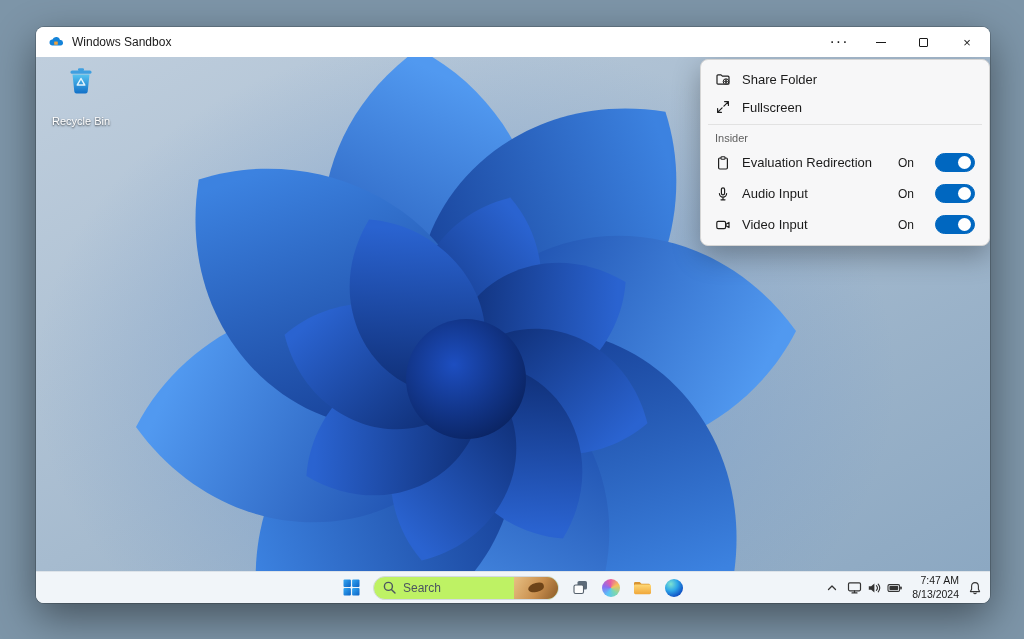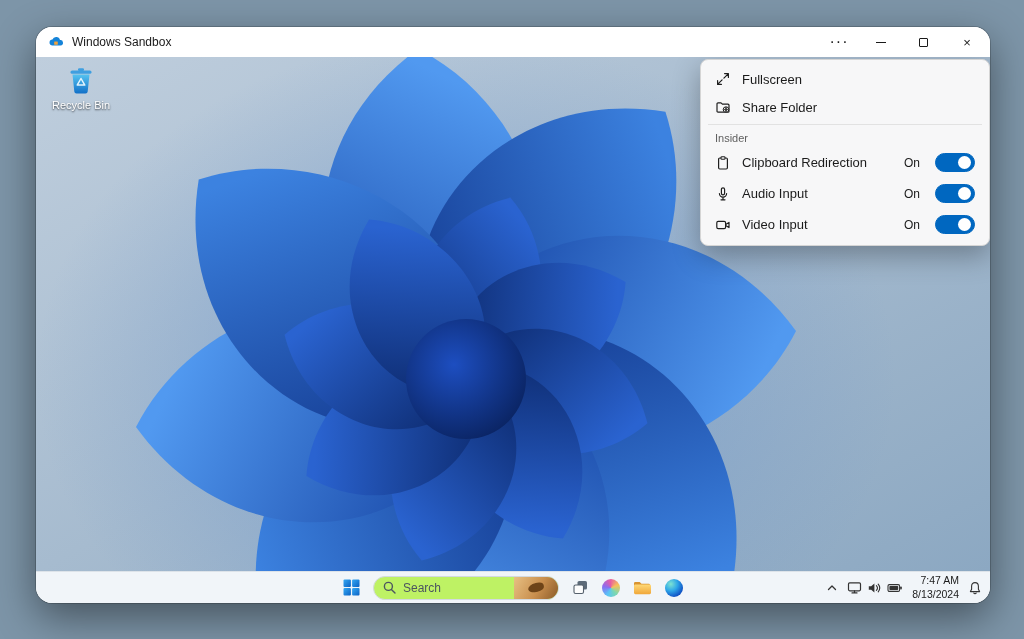--- a/index.html
+++ b/index.html
@@ -8,21 +8,21 @@
     font-family:"Liberation Sans", sans-serif;
     background:#7d95a8;
     position:relative;
     --accent:#0067c0;
   }
   .screen { position:absolute; inset:0; }
 
   
   .window {
     position:absolute; left:36px; top:27px; width:954px; height:576px;
-    background:#fff; border-radius:16px; overflow:hidden;
+    background:#fff; border-radius:8px; overflow:hidden;
     box-shadow:0 14px 42px rgba(0,0,0,.45), 0 0 0 1px rgba(0,0,0,.18);
     display:flex; flex-direction:column;
   }
   .titlebar {
     height:30px; background:#fff; display:flex; align-items:center;
     padding-left:12px; flex:0 0 auto; position:relative; z-index:60;
   }
   .app-icon { width:16px; height:16px; display:inline-flex; }
   .titlebar .title { font-size:12px; color:#1a1a1a; margin-left:8px; }
   .controls { margin-left:auto; display:flex; height:100%; }
@@ -38,21 +38,21 @@
 
   
   .client { flex:1; display:flex; flex-direction:column; position:relative; min-height:0; }
   .desktop { flex:1; position:relative; overflow:hidden; }
   .wallpaper { position:absolute; inset:0; width:100%; height:100%; }
 
   .desk-icons { position:absolute; left:10px; top:6px; z-index:5; }
   .desk-icon { width:70px; text-align:center; margin-bottom:12px; }
   .desk-icon .art { width:34px; height:34px; margin:0 auto; display:flex; align-items:center; justify-content:center; }
   .desk-icon .lbl {
-    font-size:11px; color:#fff; line-height:1.15; margin-top:2px;
+    font-size:11px; color:#fff; line-height:1.15; margin-top:18px;
     text-shadow:0 1px 2px rgba(0,0,0,.75);
   }
 
   .watermark {
     position:absolute; right:12px; bottom:6px; text-align:right; z-index:5;
     font-size:11px; color:#fdfdfd; line-height:1.45;
     text-shadow:0 1px 2px rgba(0,0,0,.35);
   }
 
   
@@ -62,21 +62,21 @@
     box-shadow:0 10px 28px rgba(0,0,0,.30); padding:5px;
   }
   .menu-row {
     display:flex; align-items:center; gap:11px;
     padding:6px 9px; border-radius:4px; font-size:13px; color:#1b1b1b;
   }
   .menu-row svg { flex:0 0 auto; }
   .menu-div { height:1px; background:#e2e2e2; margin:3px 2px; }
   .menu-section { font-size:11px; color:#5f5f5f; padding:4px 9px 3px; }
   .menu-row .spacer { flex:1; }
-  .state-text { font-size:12px; color:#1b1b1b; margin-right:4px; }
+  .state-text { font-size:12px; color:#1b1b1b; margin-right:10px; }
   .toggle {
     position:relative; width:40px; height:19px; border-radius:10px;
     background:var(--accent); flex:0 0 auto; border:1px solid var(--accent);
   }
   .toggle .knob {
     position:absolute; top:2px; right:3px; width:13px; height:13px;
     border-radius:50%; background:#fff;
   }
 
   
@@ -236,42 +236,42 @@
               </svg>
             </span>
             <div class="lbl">Recycle Bin</div>
           </div>
         </div>
 
 
         <div class="menu">
           <div class="menu-row">
             <svg width="16" height="16" viewBox="0 0 16 16">
-              <path d="M9.6 2.6 h3.8 v3.8 M13.2 2.8 L8.9 7.1 M6.4 13.4 H2.6 V9.6 M2.8 13.2 L7.1 8.9" fill="none" stroke="#1f1f1f" stroke-width="1.2" stroke-linecap="round" stroke-linejoin="round"></path>
-            </svg>
-            <span>Fullscreen</span>
-          </div>
-          <div class="menu-row">
-            <svg width="16" height="16" viewBox="0 0 16 16">
               <path d="M2 4.8 a1 1 0 0 1 1-1 h3 l1.4 1.4 H13 a1 1 0 0 1 1 1 v6 a1 1 0 0 1 -1 1 H3 a1 1 0 0 1 -1-1 Z" fill="none" stroke="#1f1f1f" stroke-width="1.2" stroke-linejoin="round"></path>
               <circle cx="11" cy="10.6" r="2.8" fill="#f7f7f8" stroke="#1f1f1f" stroke-width="1"></circle>
               <path d="M8.5 10.6 h5 M11 8.2 a4.5 4.5 0 0 1 0 4.8 M11 8.2 a4.5 4.5 0 0 0 0 4.8" fill="none" stroke="#1f1f1f" stroke-width="0.8"></path>
             </svg>
             <span>Share Folder</span>
           </div>
+          <div class="menu-row">
+            <svg width="16" height="16" viewBox="0 0 16 16">
+              <path d="M9.6 2.6 h3.8 v3.8 M13.2 2.8 L8.9 7.1 M6.4 13.4 H2.6 V9.6 M2.8 13.2 L7.1 8.9" fill="none" stroke="#1f1f1f" stroke-width="1.2" stroke-linecap="round" stroke-linejoin="round"></path>
+            </svg>
+            <span>Fullscreen</span>
+          </div>
 
           <div class="menu-div"></div>
           <div class="menu-section">Insider</div>
 
           <div class="menu-row">
             <svg width="16" height="16" viewBox="0 0 16 16">
               <rect x="3.6" y="3" width="8.8" height="11" rx="1.2" fill="none" stroke="#1f1f1f" stroke-width="1.2"></rect>
               <rect x="6" y="1.7" width="4" height="2.6" rx="0.9" fill="#f7f7f8" stroke="#1f1f1f" stroke-width="1.1"></rect>
             </svg>
-            <span>Clipboard Redirection</span>
+            <span>Evaluation Redirection</span>
             <span class="spacer"></span>
             <span class="state-text">On</span>
             <span class="toggle">
                 <span class="knob"></span>
               </span>
           </div>
 
           <div class="menu-row">
             <svg width="16" height="16" viewBox="0 0 16 16">
               <rect x="6.4" y="1.8" width="3.2" height="7" rx="1.6" fill="none" stroke="#1f1f1f" stroke-width="1.2"></rect>

